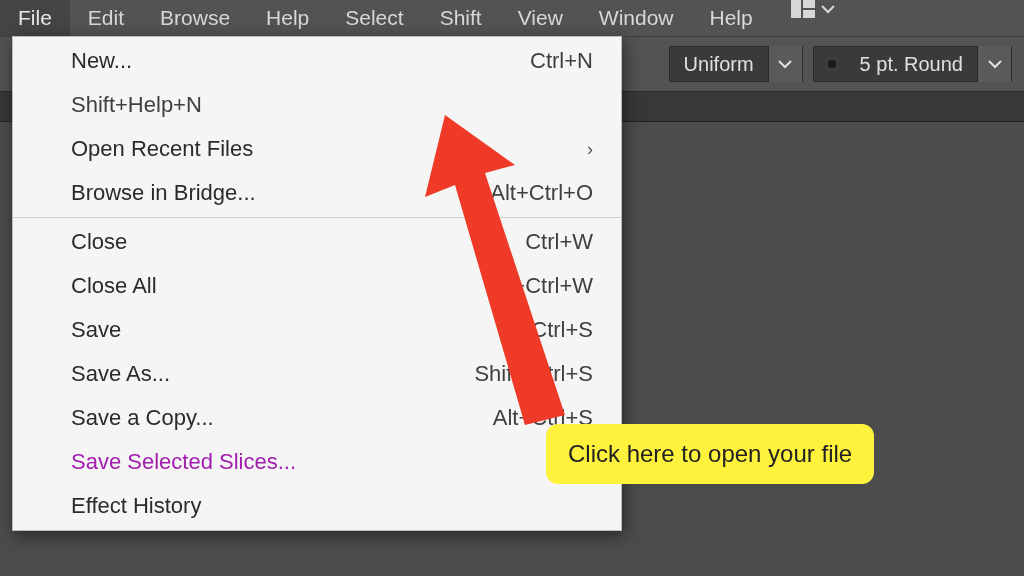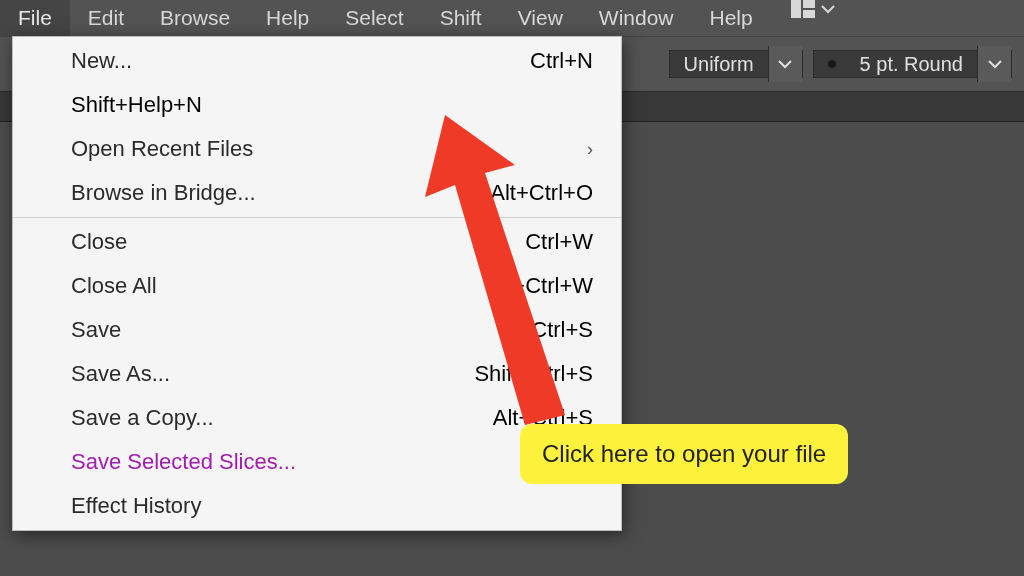--- a/index.html
+++ b/index.html
@@ -51,21 +51,21 @@
       padding: 0 12px;
       gap: 10px;
       border-top: 1px solid #404040;
       border-bottom: 1px solid #2a2a2a;
     }
     .dropdown-ctrl {
       display: flex;
       align-items: center;
       background: #3a3a3a;
       border: 1px solid #2a2a2a;
-      height: 28px;
+      height: 36px;
     }
     .dropdown-ctrl .label {
       color: #e0e0e0;
       font-size: 20px;
       padding: 0 14px;
     }
     .dropdown-ctrl .chev {
       width: 34px;
       height: 36px;
       background: #5a5a5a;
@@ -109,41 +109,41 @@
       cursor: pointer;
     }
     .menu-item.highlight {
       background: #85add6;
     }
     .menu-item.disabled {
       color: #a21caf;
       cursor: default;
     }
     .menu-item .shortcut {
-      color: #000000;
+      color: #404040;
       font-size: 22px;
     }
     .menu-item .submenu-arrow {
       font-size: 18px; color: #555;
     }
     .menu-sep {
       border-top: 1px solid #cfcfcf;
       margin: 2px 0;
     }
 
     .big-arrow {
       position: absolute;
       left: 395px;
       top: 115px;
       z-index: 20;
       pointer-events: none;
     }
     .callout {
       position: absolute;
-      left: 520px;
+      left: 546px;
       top: 424px;
       background: #fff23d;
       color: #222;
       font-size: 24px;
       padding: 16px 22px;
       border-radius: 12px;
       z-index: 25;
     }
   </style>
 </head>

